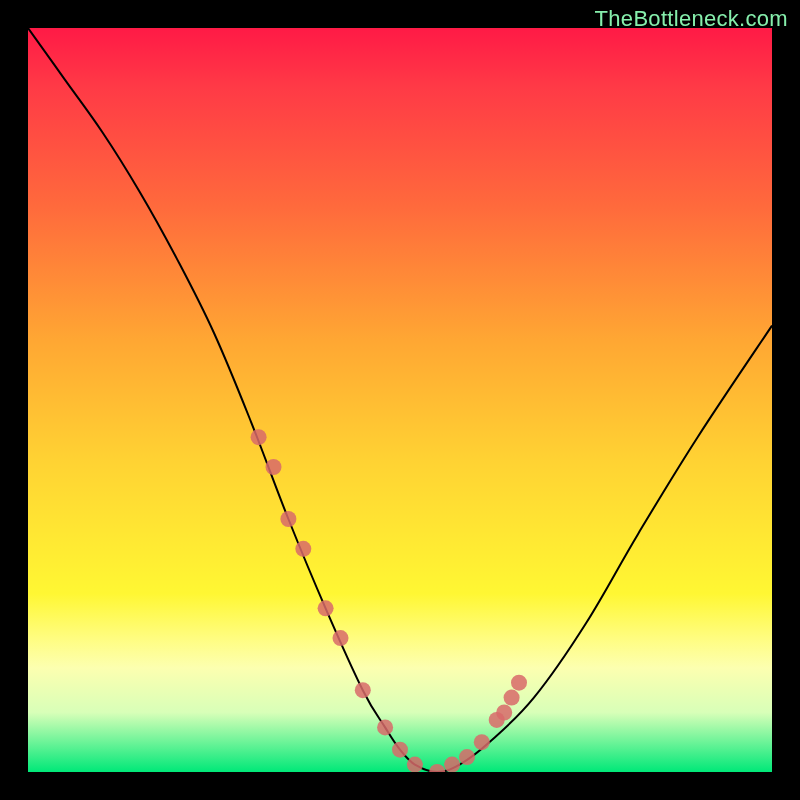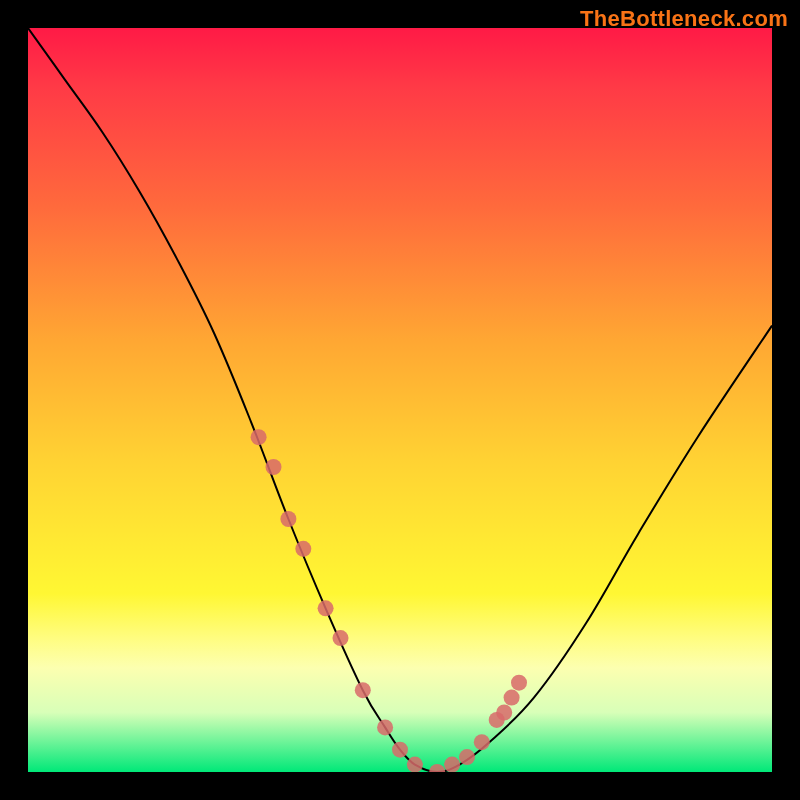--- a/index.html
+++ b/index.html
@@ -35,23 +35,23 @@
       #fffd80 82%,
       #fcffb0 86%,
       #d8ffb8 92%,
       #00e878 100%
     );
   }
   .watermark {
     position: absolute;
     top: 6px;
     right: 12px;
-    color: #f97316;
+    color: #86efac;
     font-size: 22px;
-    font-weight: 700;
+    font-weight: 400;
     letter-spacing: 0.3px;
     z-index: 5;
   }
   svg.curve {
     position: absolute;
     left: 0; top: 0;
     width: 744px;
     height: 744px;
     z-index: 3;
   }

